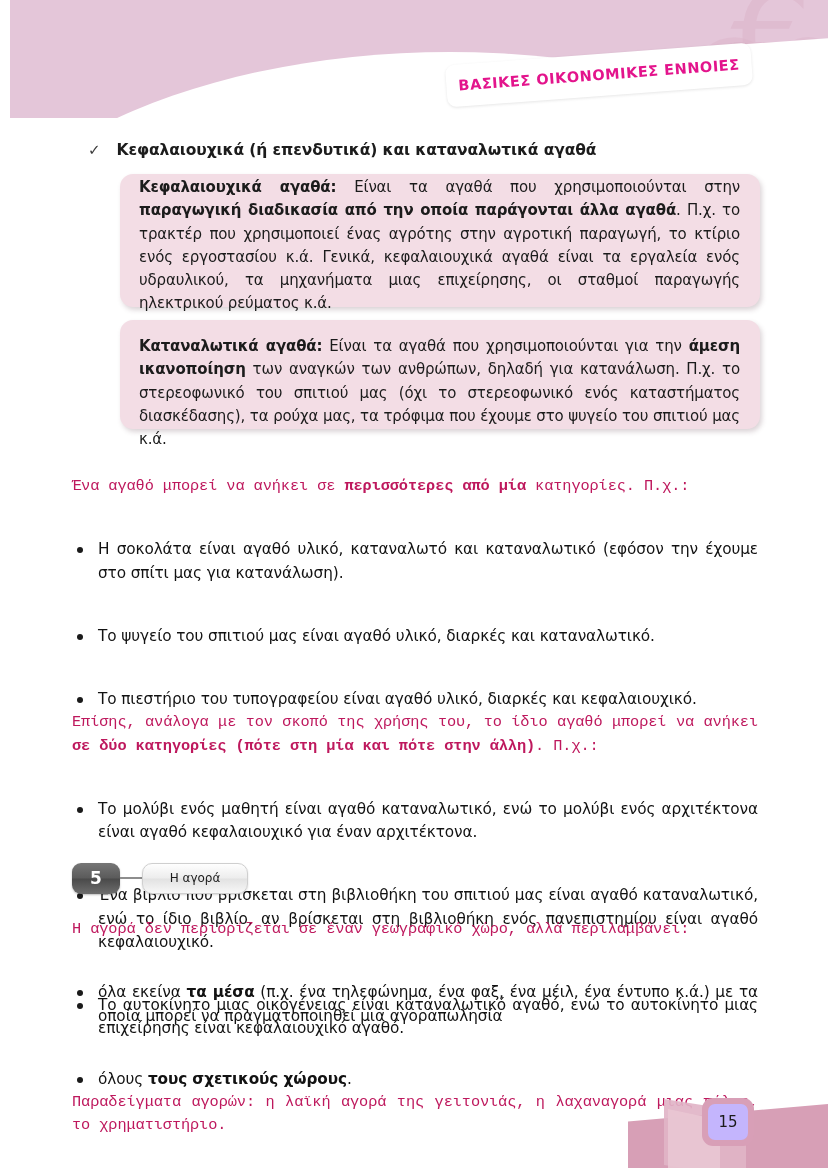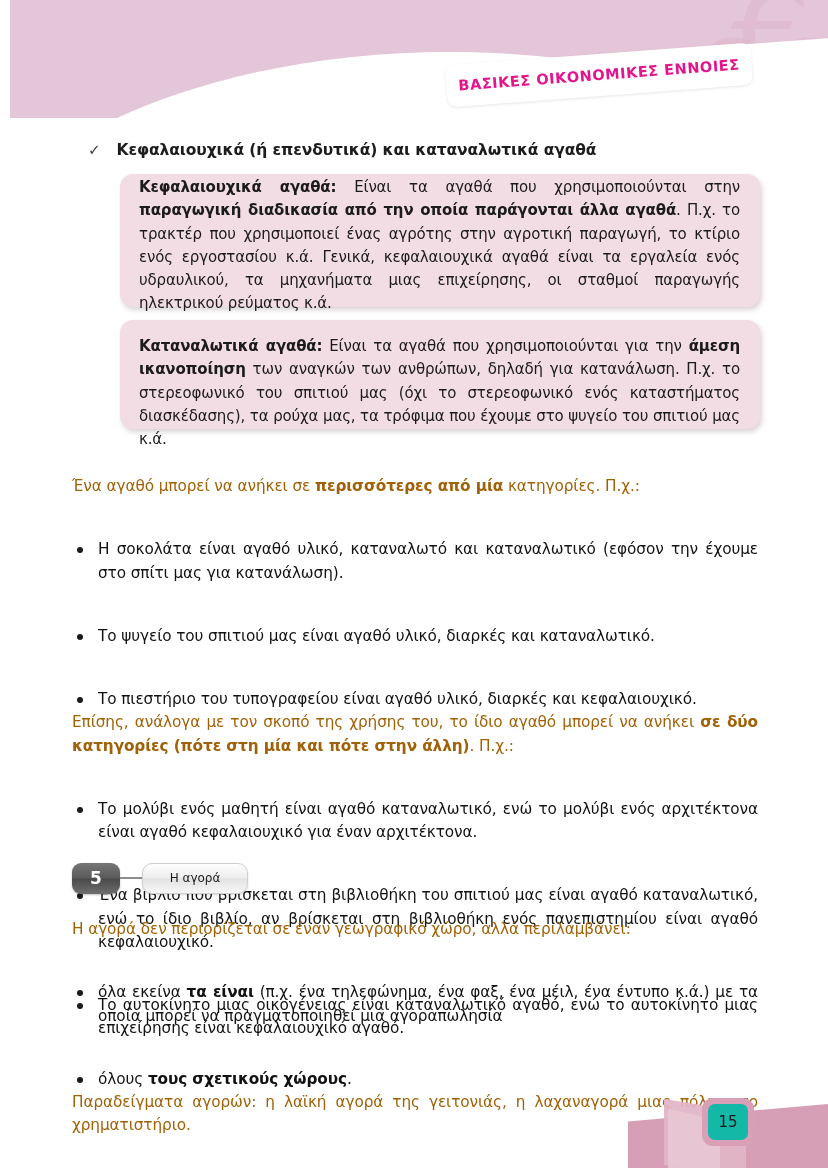--- a/index.html
+++ b/index.html
@@ -145,25 +145,26 @@
 
   
   .flow {
     position: absolute;
     left: 72px;
     top: 357px;
     width: 686px;
   }
   .para {
     font-size: 15.3px;
-    color: #a16207;
+    color: #be185d;
     line-height: 1.52;
     text-align: justify;
     letter-spacing: -.1px;
     margin: 0;
+    font-family: Liberation Mono, monospace;
   }
   .para b { font-weight: 700; }
 
   ul.blist {
     list-style: none;
     margin: 0;
     padding: 0;
   }
   ul.blist li {
     position: relative;
@@ -289,21 +290,21 @@
     border-radius: 11px;
     background: #d89fb7;
     display: flex;
     align-items: center;
     justify-content: center;
   }
   .pagenum-chip {
     width: 40px;
     height: 36px;
     border-radius: 7px;
-    background: #14b8a6;
+    background: #c4b5fd;
     display: flex;
     align-items: center;
     justify-content: center;
     color: #1a1a1a;
     font-size: 15px;
   }
 </style>
 </head>
 <body>
 
@@ -361,21 +362,21 @@
     <div class="section-marker">
       <div class="sm-num">5</div>
       <div class="sm-connector"></div>
       <div class="sm-title">Η αγορά</div>
     </div>
 
     <div class="flow2">
       <p class="para">Η αγορά δεν περιορίζεται σε έναν γεωγραφικό χώρο, αλλά περιλαμβάνει:</p>
 
       <ul class="blist">
-        <li><span>όλα εκείνα </span><b>τα είναι</b><span> (π.χ. ένα τηλεφώνημα, ένα φαξ, ένα μέιλ, ένα έντυπο κ.ά.) με τα οποία μπορεί να πραγματοποιηθεί μια αγοραπωλησία</span></li>
+        <li><span>όλα εκείνα </span><b>τα μέσα</b><span> (π.χ. ένα τηλεφώνημα, ένα φαξ, ένα μέιλ, ένα έντυπο κ.ά.) με τα οποία μπορεί να πραγματοποιηθεί μια αγοραπωλησία</span></li>
         <li><span>όλους </span><b>τους σχετικούς χώρους</b><span>.</span></li>
       </ul>
 
       <p class="para">Παραδείγματα αγορών: η λαϊκή αγορά της γειτονιάς, η λαχαναγορά μιας πόλης, το χρηματιστήριο.</p>
     </div>
   </div>
 
   <div class="footer">
     <div class="fshape back"></div>
     <div class="fshape mid"></div>

